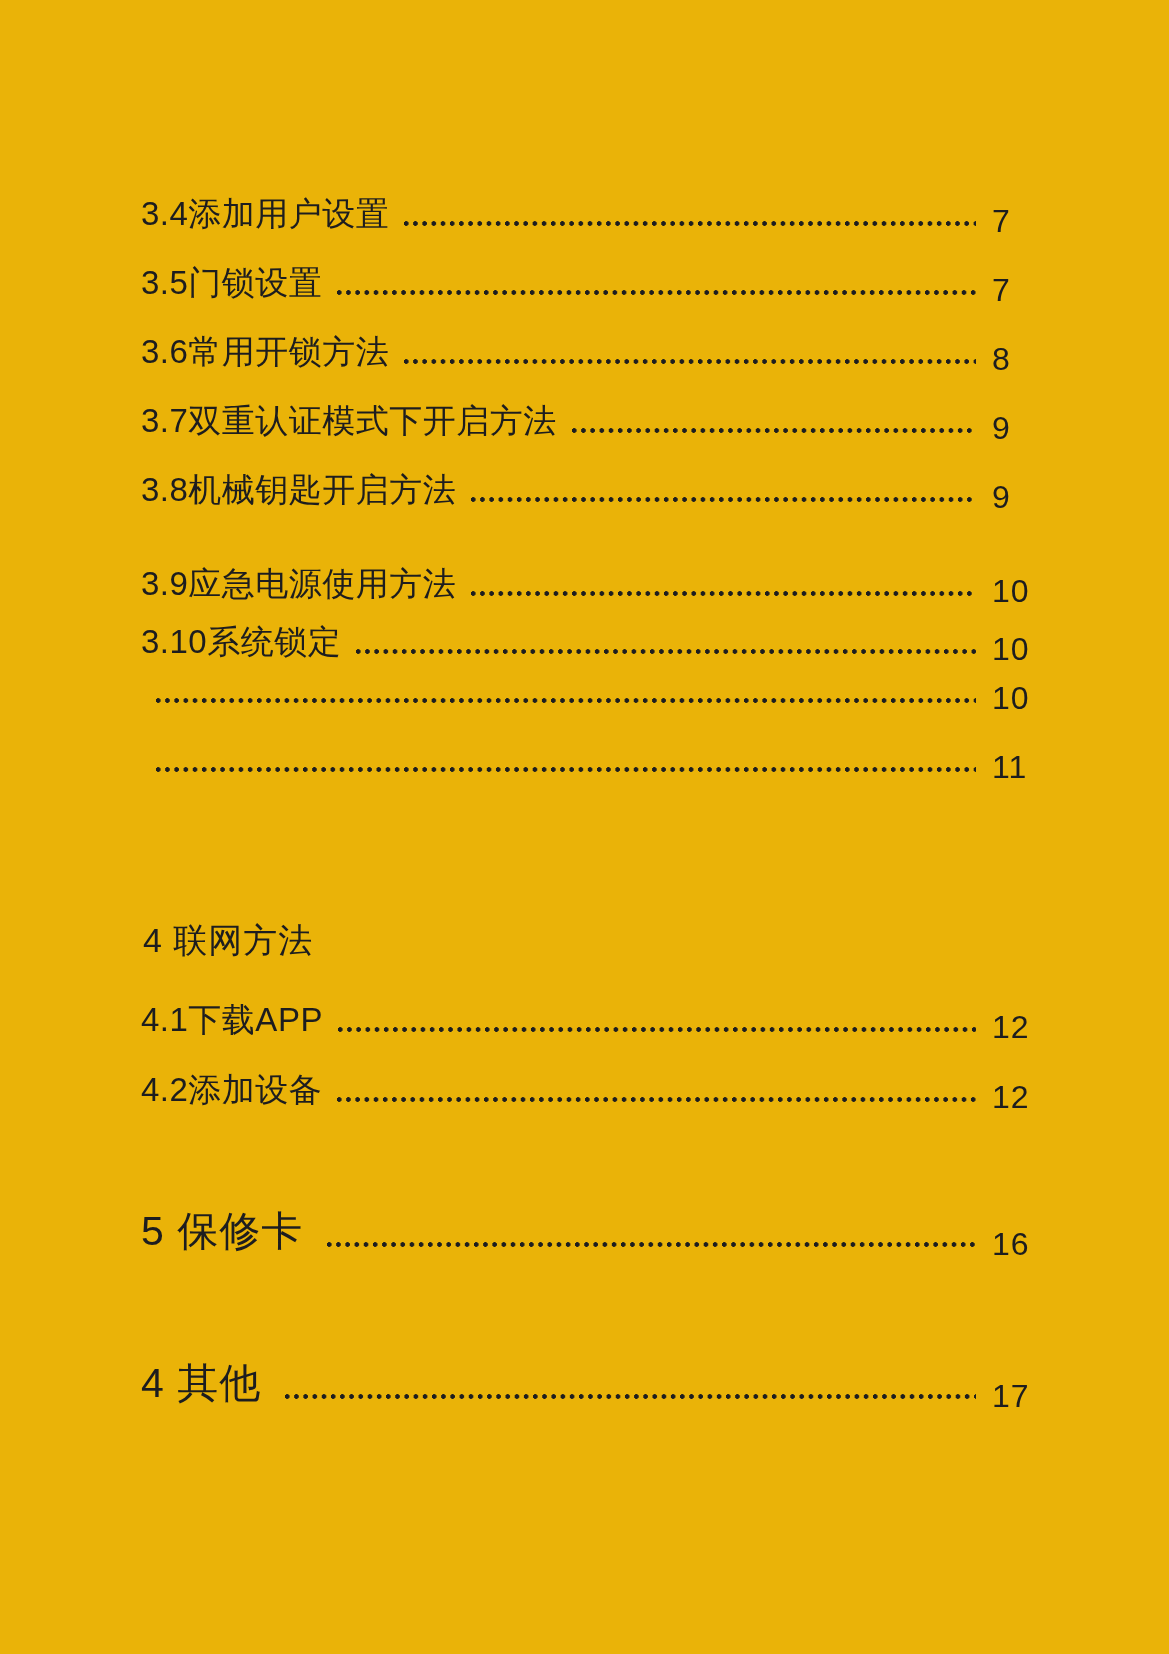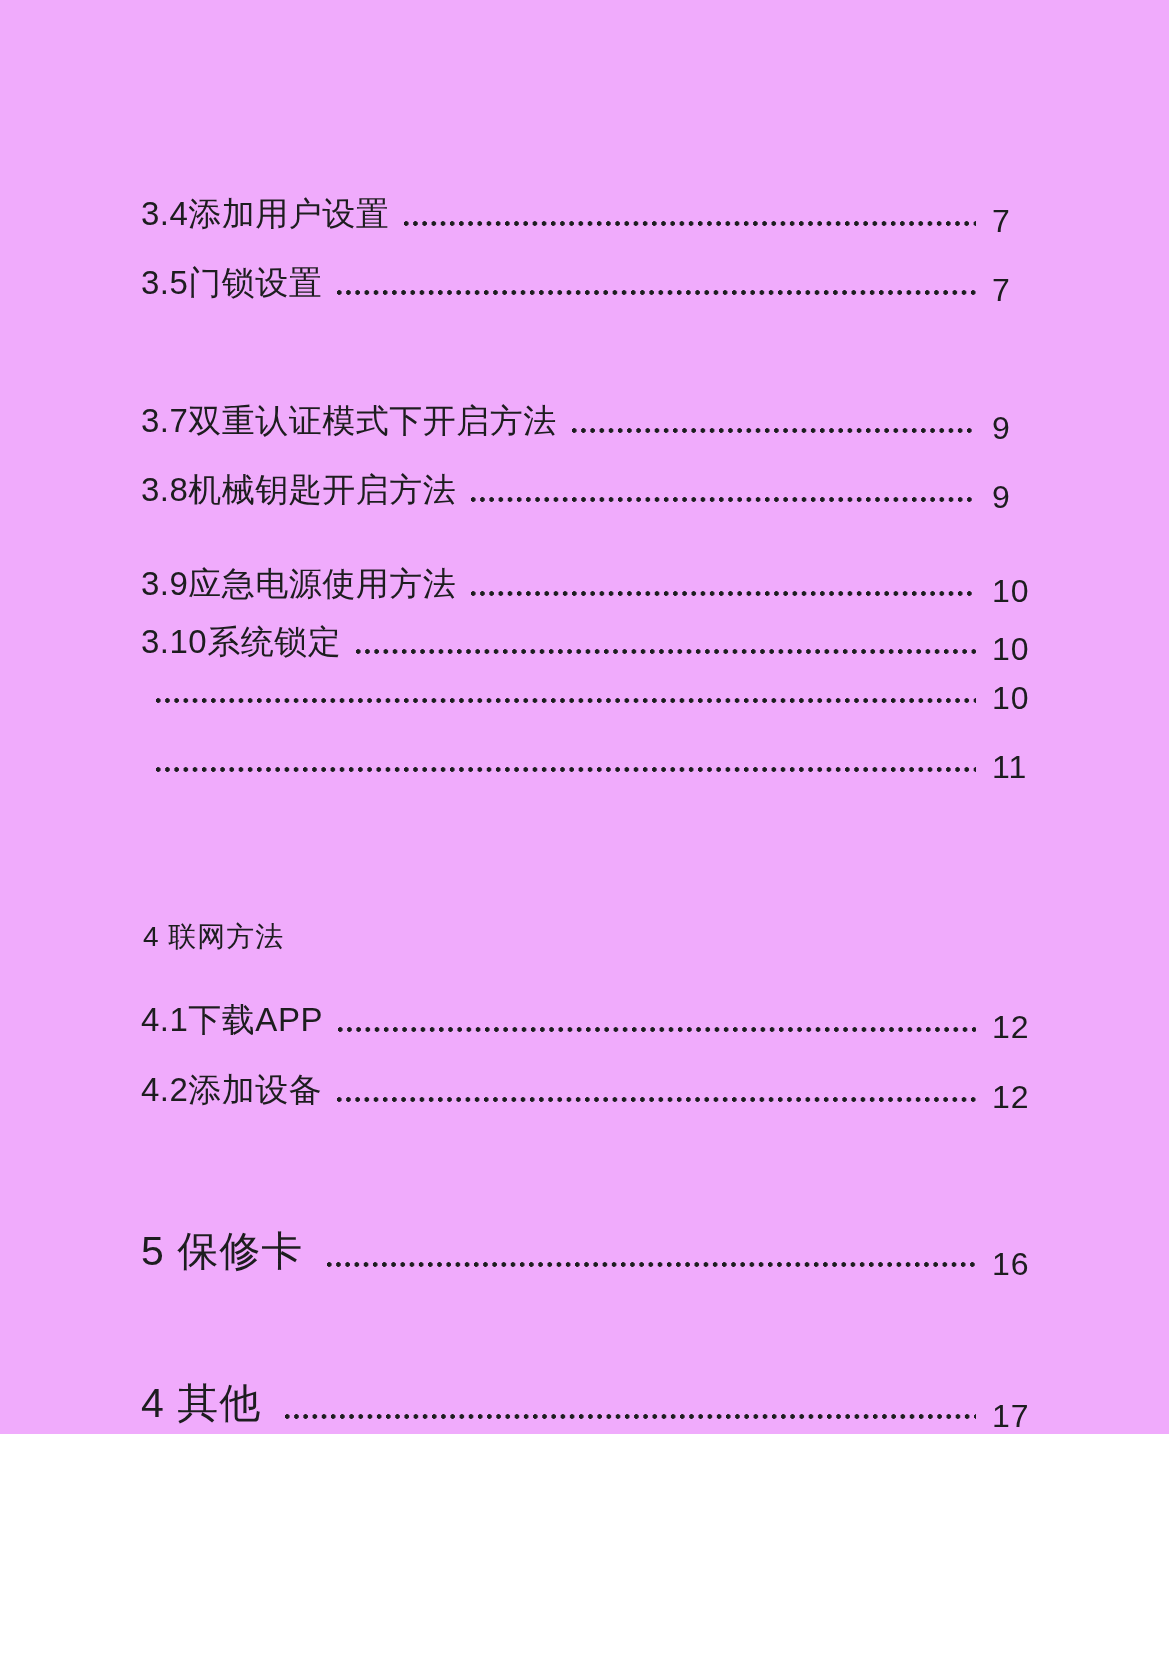--- a/index.html
+++ b/index.html
@@ -3,22 +3,22 @@
 <meta charset="utf-8">
 <style>
   html, body {
     margin: 0;
     padding: 0;
     background: #ffffff;
   }
   .page {
     position: relative;
     width: 1169px;
-    height: 1434px;
-    background: #f0abfc;
+    height: 1654px;
+    background: #eab308;
     font-family: "Liberation Sans", sans-serif;
     color: #1d1d1f;
     overflow: hidden;
   }
   .row {
     position: absolute;
     left: 141px;
     right: 132px;
     display: flex;
     align-items: flex-end;
@@ -44,29 +44,28 @@
     width: 45px;
     text-align: left;
     white-space: nowrap;
     position: relative;
     top: 4px;
     letter-spacing: 1px;
   }
   .heading {
     position: absolute;
     left: 143px;
-    font-size: 28px;
+    font-size: 34px;
     line-height: 1.15;
     white-space: nowrap;
     letter-spacing: 1px;
   }
   .row.heading-row .label {
     font-size: 41px;
     letter-spacing: 1px;
-    margin-top: 20px;
   }
   .row.heading-row .leader {
     margin: 0 16px 9px 24px;
   }
 </style>
 </head>
 <body>
 
 <div class="page">
 
@@ -75,20 +74,25 @@
     <span class="leader"></span>
     <span class="pagenum">7</span>
   </div>
 
   <div class="row" style="top:264px">
     <span class="label">3.5门锁设置</span>
     <span class="leader"></span>
     <span class="pagenum">7</span>
   </div>
 
+  <div class="row" style="top:333px">
+    <span class="label">3.6常用开锁方法</span>
+    <span class="leader"></span>
+    <span class="pagenum">8</span>
+  </div>
 
   <div class="row" style="top:402px">
     <span class="label">3.7双重认证模式下开启方法</span>
     <span class="leader"></span>
     <span class="pagenum">9</span>
   </div>
 
   <div class="row" style="top:471px">
     <span class="label">3.8机械钥匙开启方法</span>
     <span class="leader"></span>

